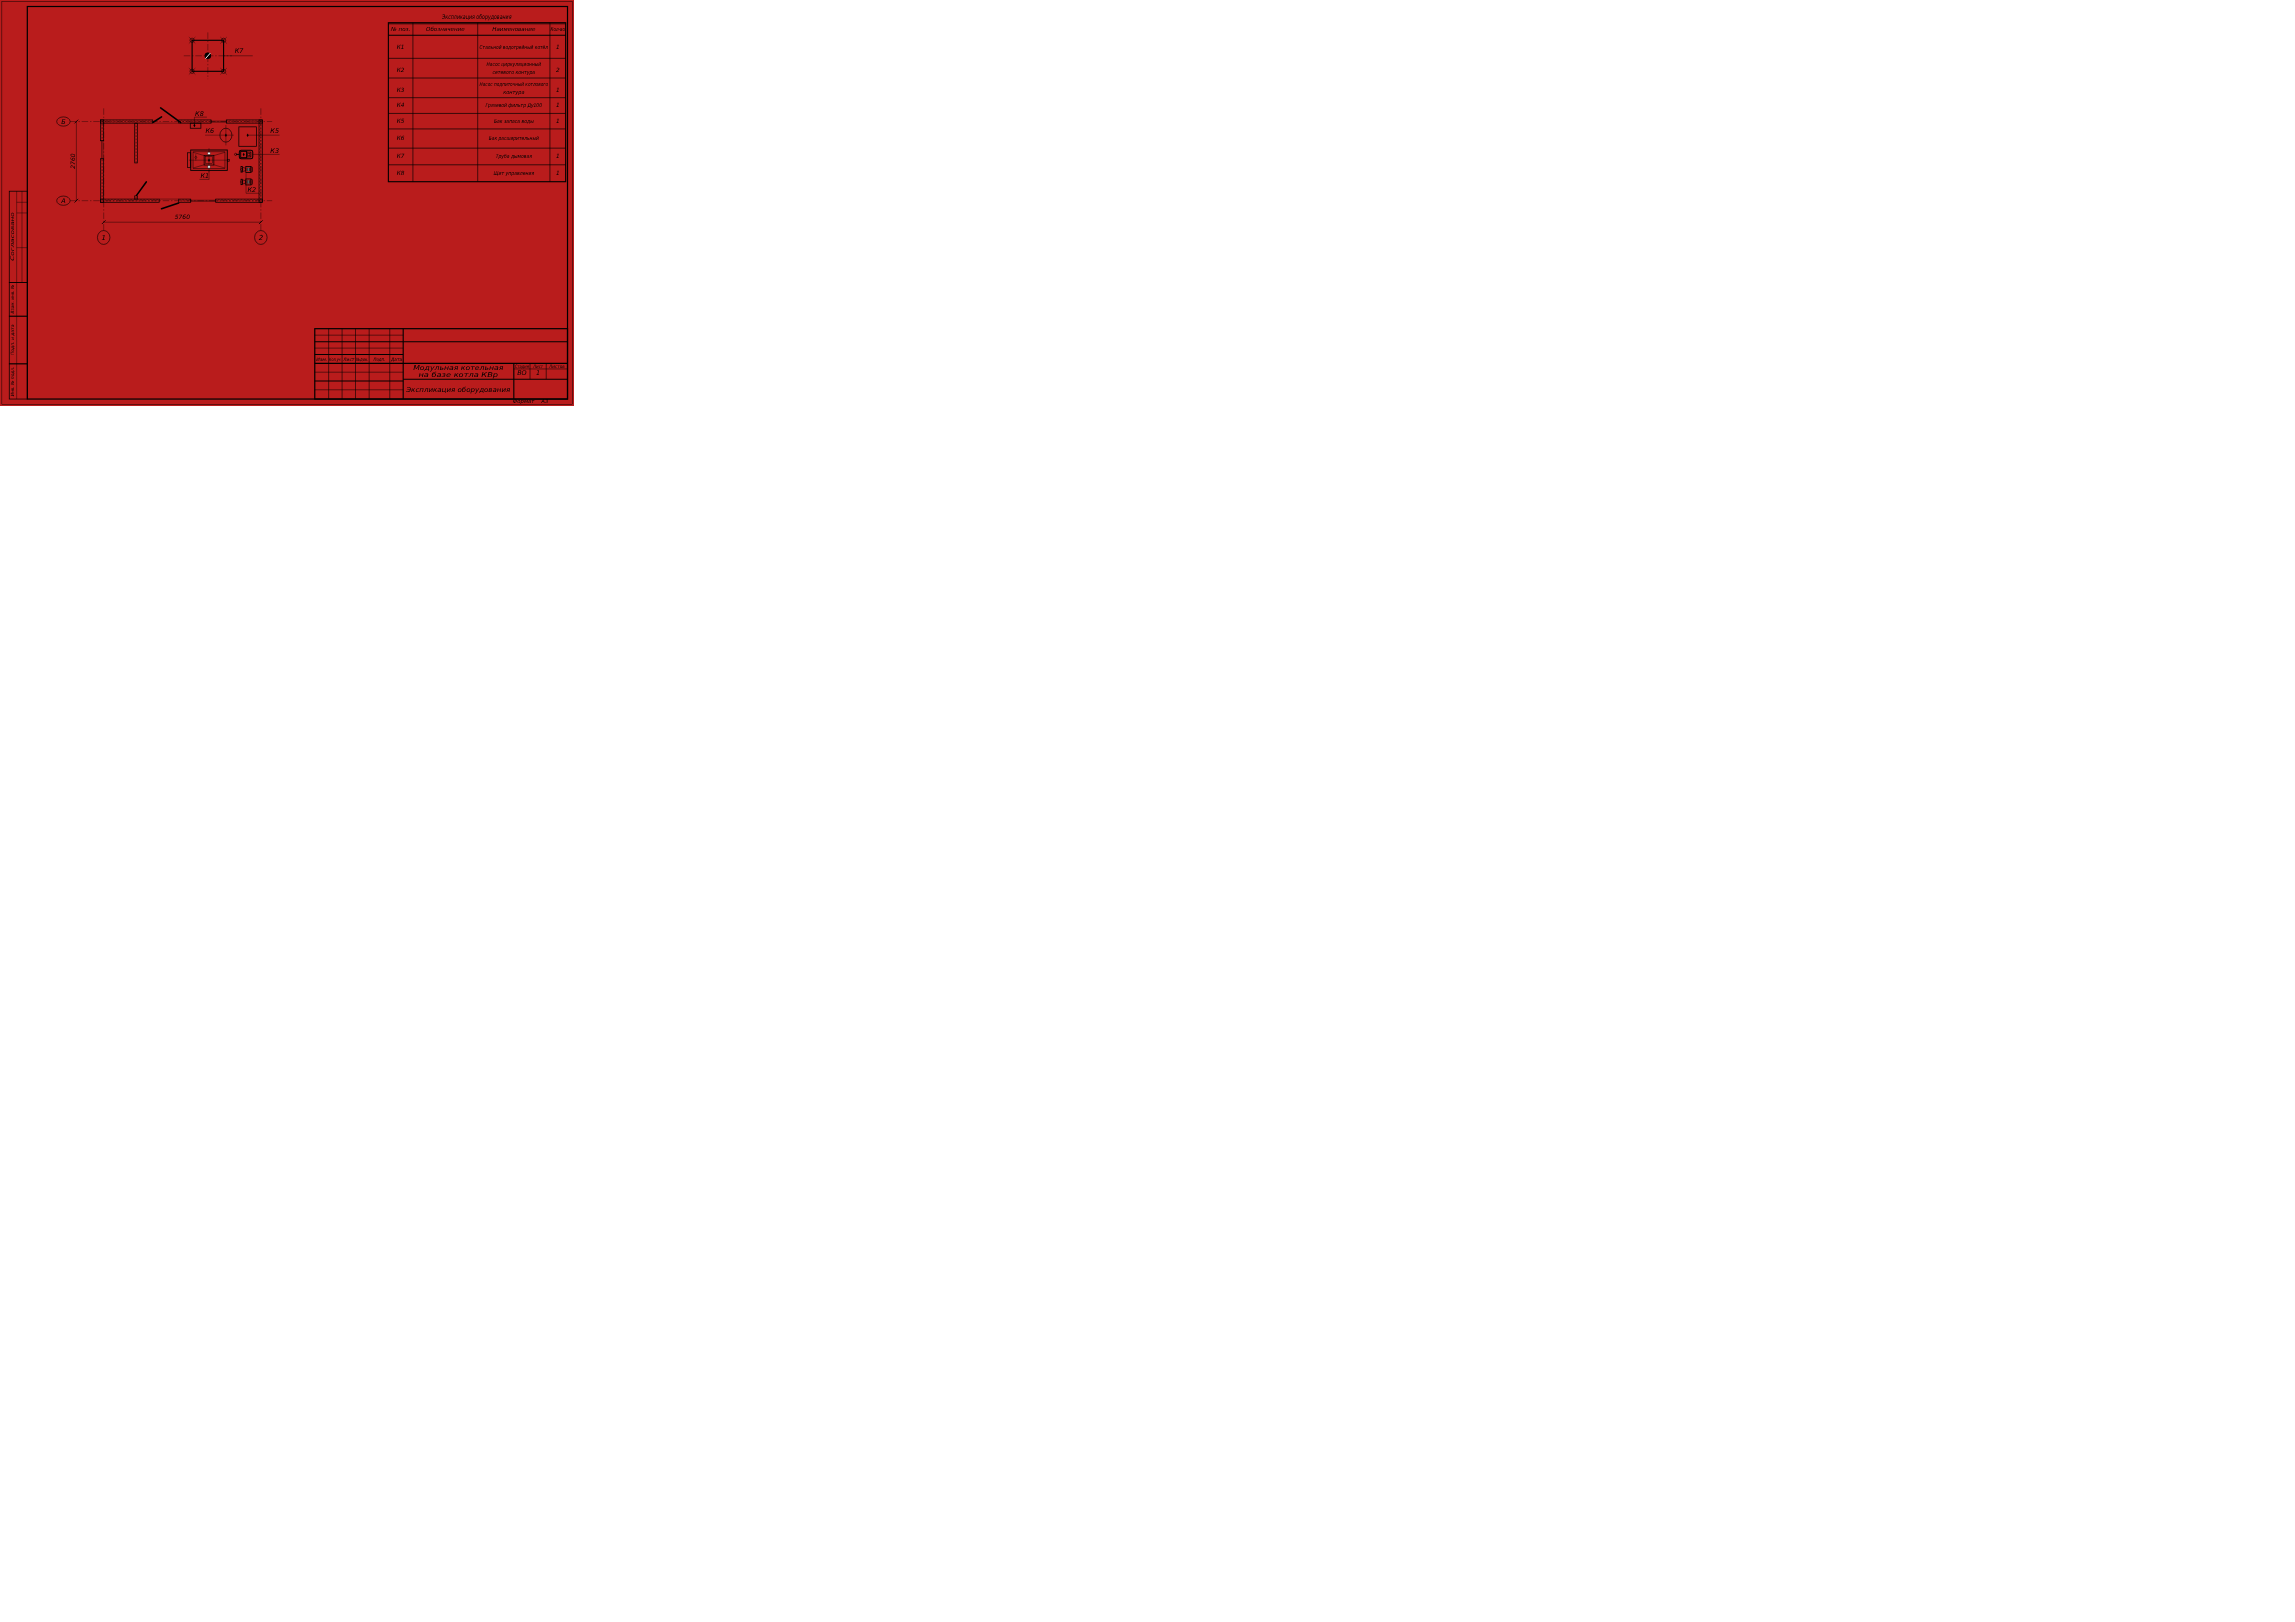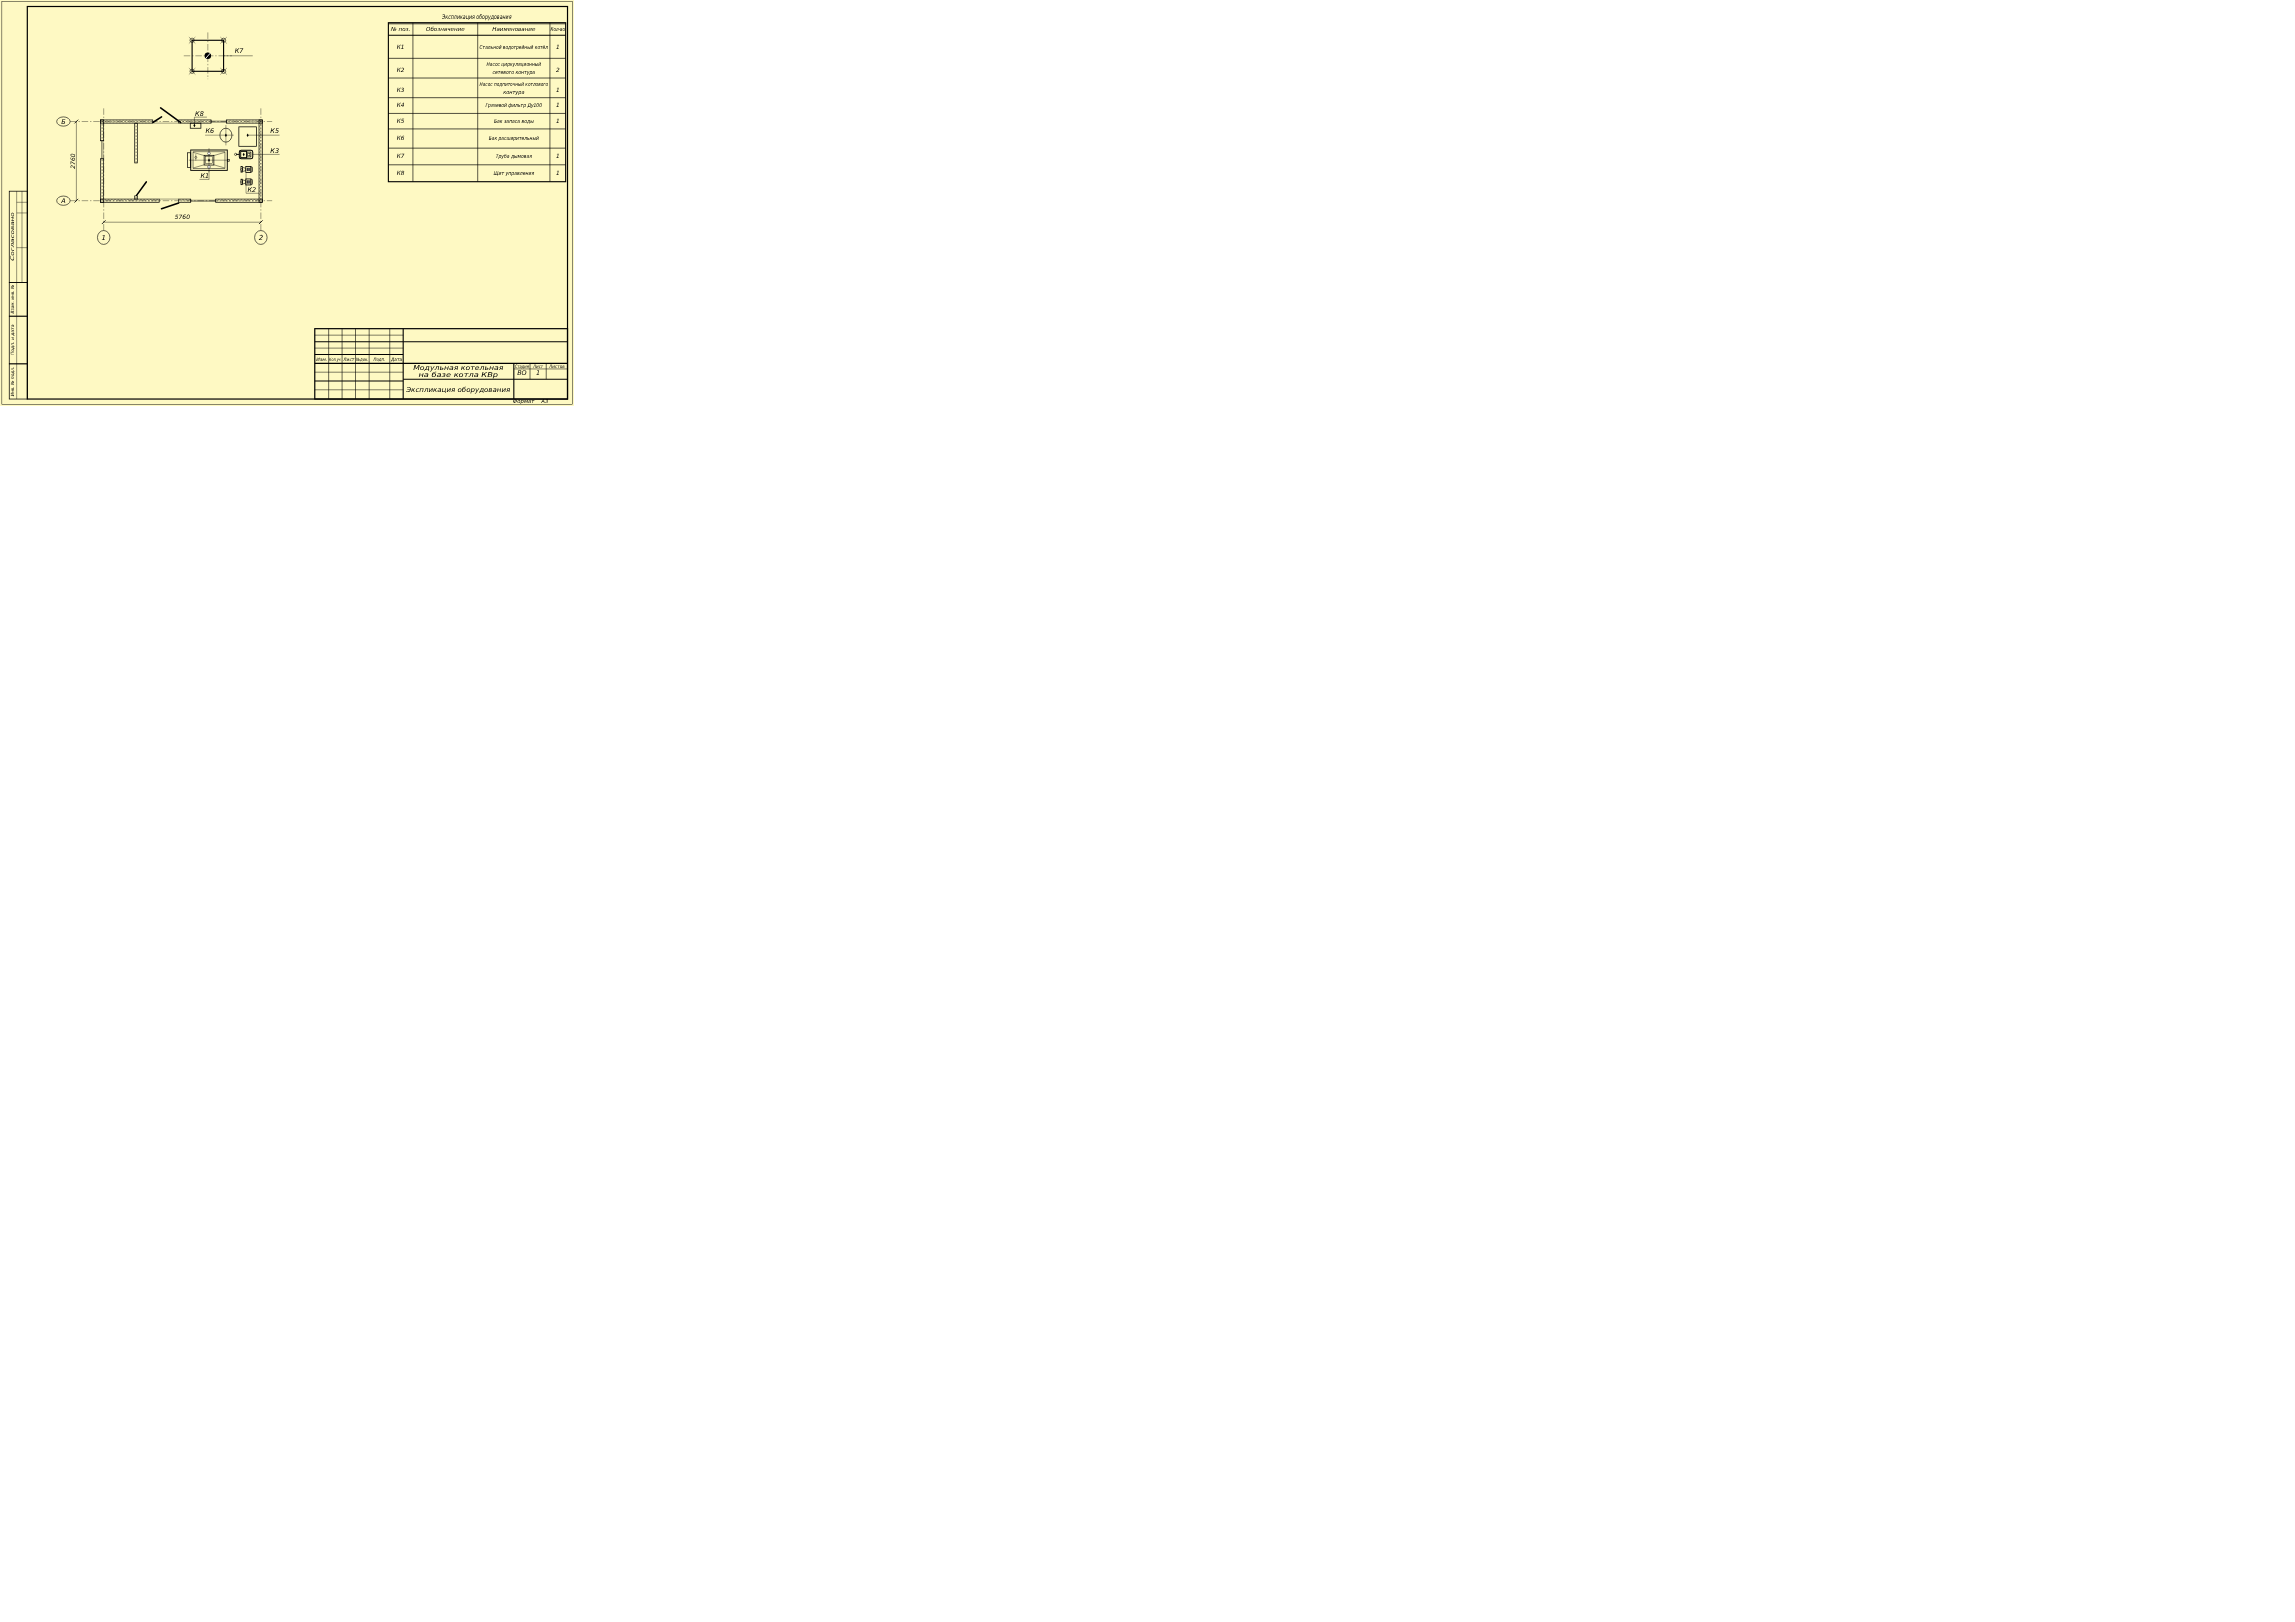--- a/index.html
+++ b/index.html
@@ -1,16 +1,16 @@
 <!DOCTYPE html>
 <html style="font-size:7.4px"><head>
 <meta charset="utf-8">
 <style>
   html,body{margin:0;padding:0;background:#fff;}
-  .sheet{width:574px;height:406px;position:relative;background:#fef9c3;}
+  .sheet{width:574px;height:406px;position:relative;background:#b91c1c;}
   svg{display:block;}
   .gt{font-family:"DejaVu Sans","Liberation Sans",sans-serif;font-style:italic;fill:#000;}
   .ln{stroke:#000;fill:none;}
   .wall{fill:url(#h);stroke:#000;stroke-width:1.4;}
   .thin{stroke:#000;stroke-width:0.9;fill:none;}
   .hair{stroke:#000;stroke-width:0.8;fill:none;}
   .axis{stroke:#000;stroke-width:0.8;fill:none;stroke-dasharray:14 4 3 4;}
   .door{stroke:#000;stroke-width:3.4;stroke-linecap:round;fill:none;}
   .dia{fill:#000;stroke:none;}
   .tick{stroke:#000;stroke-width:1.8;fill:none;}

